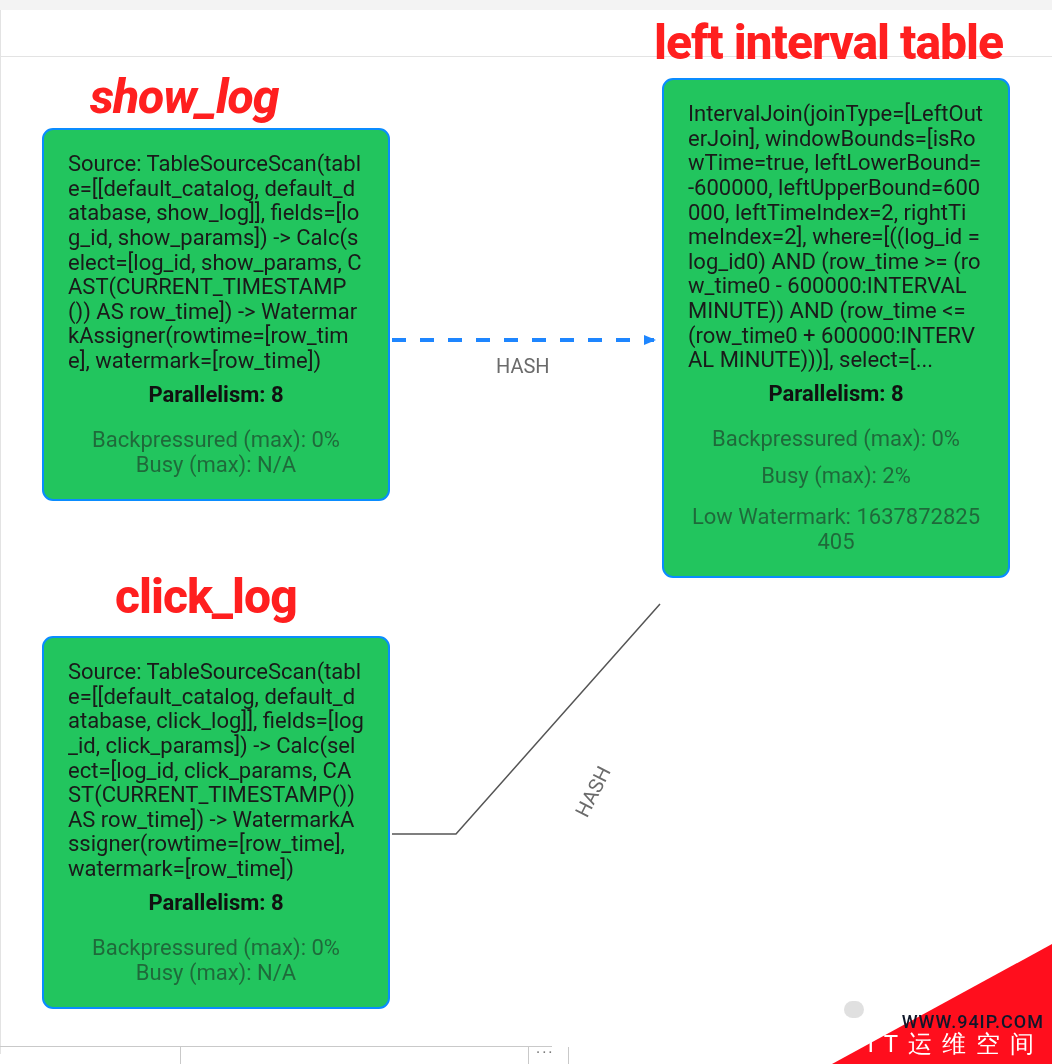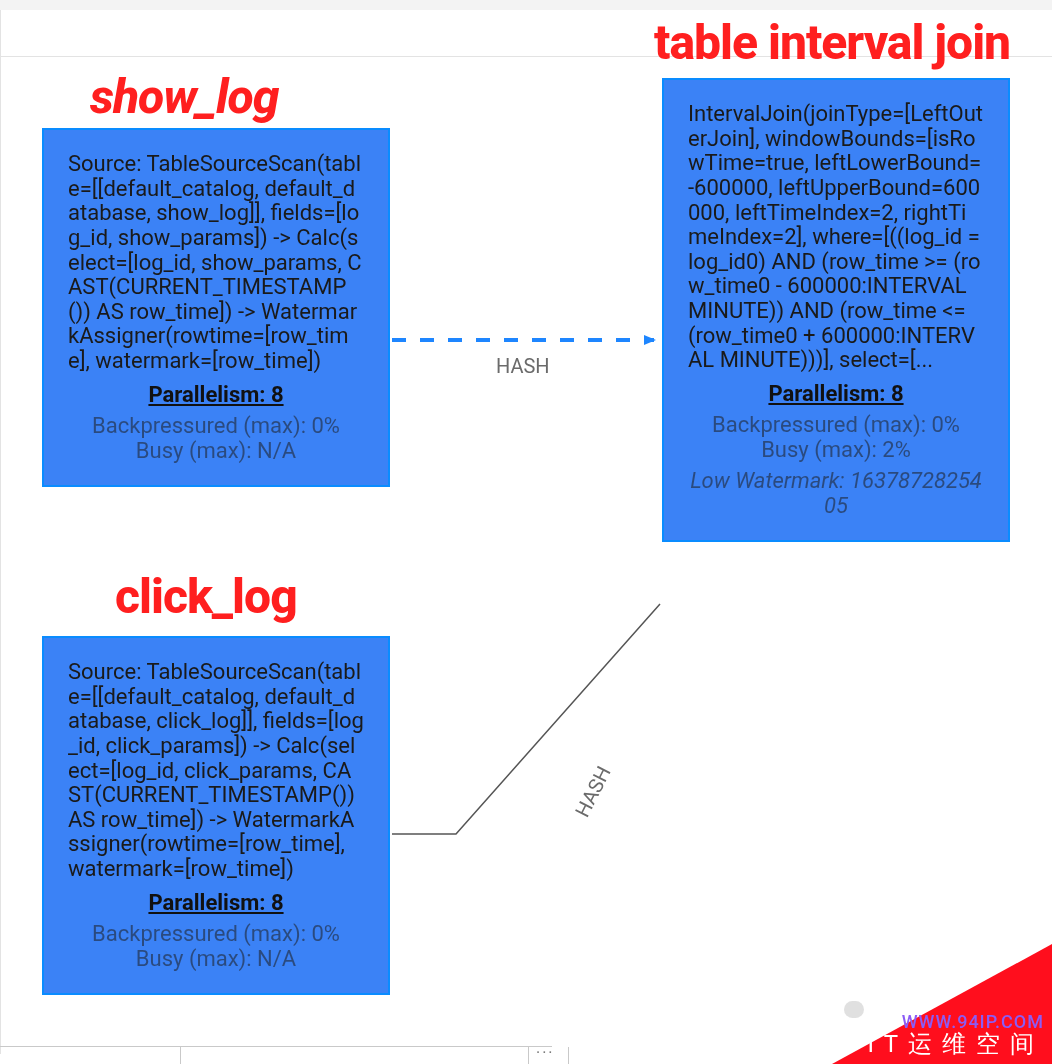--- a/index.html
+++ b/index.html
@@ -32,46 +32,45 @@
   .heading{
     position:absolute;
     font-size:48px;
     font-weight:800;
     color:#ff1f1f;
     letter-spacing:-1px;
     white-space:nowrap;
   }
   .node{
     position:absolute;
-    background:#3b82f6;
+    background:#22c55e;
     border:2px solid #0a8cff;
-    border-radius:0;
+    border-radius:11px;
     padding:22px 24px 22px 24px;
     box-sizing:border-box;
     color:#222;
   }
   .node .body{
     font-size:22px;
     line-height:1.12;
     word-break:break-all;
     color:#1a1a1a;
   }
   .node .parallelism{
     text-align:center;
     font-size:22px;
     font-weight:700;
     margin-top:8px;
     color:#111;
-    text-decoration:underline;
   }
   .node .metric{
     text-align:center;
     font-size:22px;
     color:rgba(30,30,30,0.55);
-    margin-top:6px;
+    margin-top:20px;
     word-break:break-all;
   }
   svg.conn{
     position:absolute;
     left:0;top:0;
     width:1052px;height:1064px;
     pointer-events:none;
   }
   .edge-label{
     position:absolute;
@@ -88,21 +87,21 @@
     right:0;
     bottom:0;
     width:0;height:0;
     border-left:220px solid transparent;
     border-bottom:120px solid #ff0e1d;
   }
   .tri-text-1{
     position:absolute;
     right:8px;
     bottom:32px;
-    color:#8b5cf6;
+    color:#0f172a;
     font-size:18px;
     font-weight:500;
     letter-spacing:1px;
     white-space:nowrap;
   }
   .tri-text-2{
     position:absolute;
     right:8px;
     bottom:4px;
     color:#fff;
@@ -157,21 +156,21 @@
 </style>
 </head>
 <body>
 
 <div class="topstrip"></div>
 <div class="midstrip"></div>
 <div class="leftborder"></div>
 
 <div class="heading" style="left:90px;top:68px;font-style:italic;">show_log</div>
 <div class="heading" style="left:115px;top:568px;text-align:right;">click_log</div>
-<div class="heading" style="left:654px;top:14px;">table interval join</div>
+<div class="heading" style="left:654px;top:14px;">left interval table</div>
 
 <svg class="conn">
   <defs>
     <marker id="arrow-blue" markerWidth="12" markerHeight="12" refX="10" refY="5" orient="auto" markerUnits="userSpaceOnUse">
       <path d="M0,0 L12,5 L0,10 Z" fill="#1e86ff"></path>
     </marker>
   </defs>
 
   <line x1="392" y1="340" x2="654" y2="340" stroke="#1e86ff" stroke-width="4" stroke-dasharray="14 14" marker-end="url(#arrow-blue)"></line>
 
@@ -192,22 +191,22 @@
   <div class="body">Source: TableSourceScan(table=[[default_catalog, default_database, click_log]], fields=[log_id, click_params]) -&gt; Calc(select=[log_id, click_params, CAST(CURRENT_TIMESTAMP()) AS row_time]) -&gt; WatermarkAssigner(rowtime=[row_time], watermark=[row_time])</div>
   <div class="parallelism">Parallelism: 8</div>
   <div class="metric">Backpressured (max): 0%</div>
   <div class="metric" style="margin-top:0;">Busy (max): N/A</div>
 </div>
 
 <div class="node" style="left:662px;top:78px;width:348px;">
   <div class="body">IntervalJoin(joinType=[LeftOuterJoin], windowBounds=[isRowTime=true, leftLowerBound=-600000, leftUpperBound=600000, leftTimeIndex=2, rightTimeIndex=2], where=[((log_id = log_id0) AND (row_time &gt;= (row_time0 - 600000:INTERVAL MINUTE)) AND (row_time &lt;= (row_time0 + 600000:INTERVAL MINUTE)))], select=[...</div>
   <div class="parallelism">Parallelism: 8</div>
   <div class="metric">Backpressured (max): 0%</div>
-  <div class="metric" style="margin-top:0;">Busy (max): 2%</div>
-  <div class="metric" style="margin-top:6px;font-style:italic;">Low Watermark: 1637872825405</div>
+  <div class="metric" style="margin-top:12px;">Busy (max): 2%</div>
+  <div class="metric" style="margin-top:16px;">Low Watermark: 1637872825405</div>
 </div>
 
 <div class="tri"></div>
 <div class="wechat-icon">
   <div class="b1"></div>
   <div class="b2"></div>
 </div>
 <div class="tri-text-1">WWW.94IP.COM</div>
 <div class="tri-text-2">IT运维空间</div>
 

